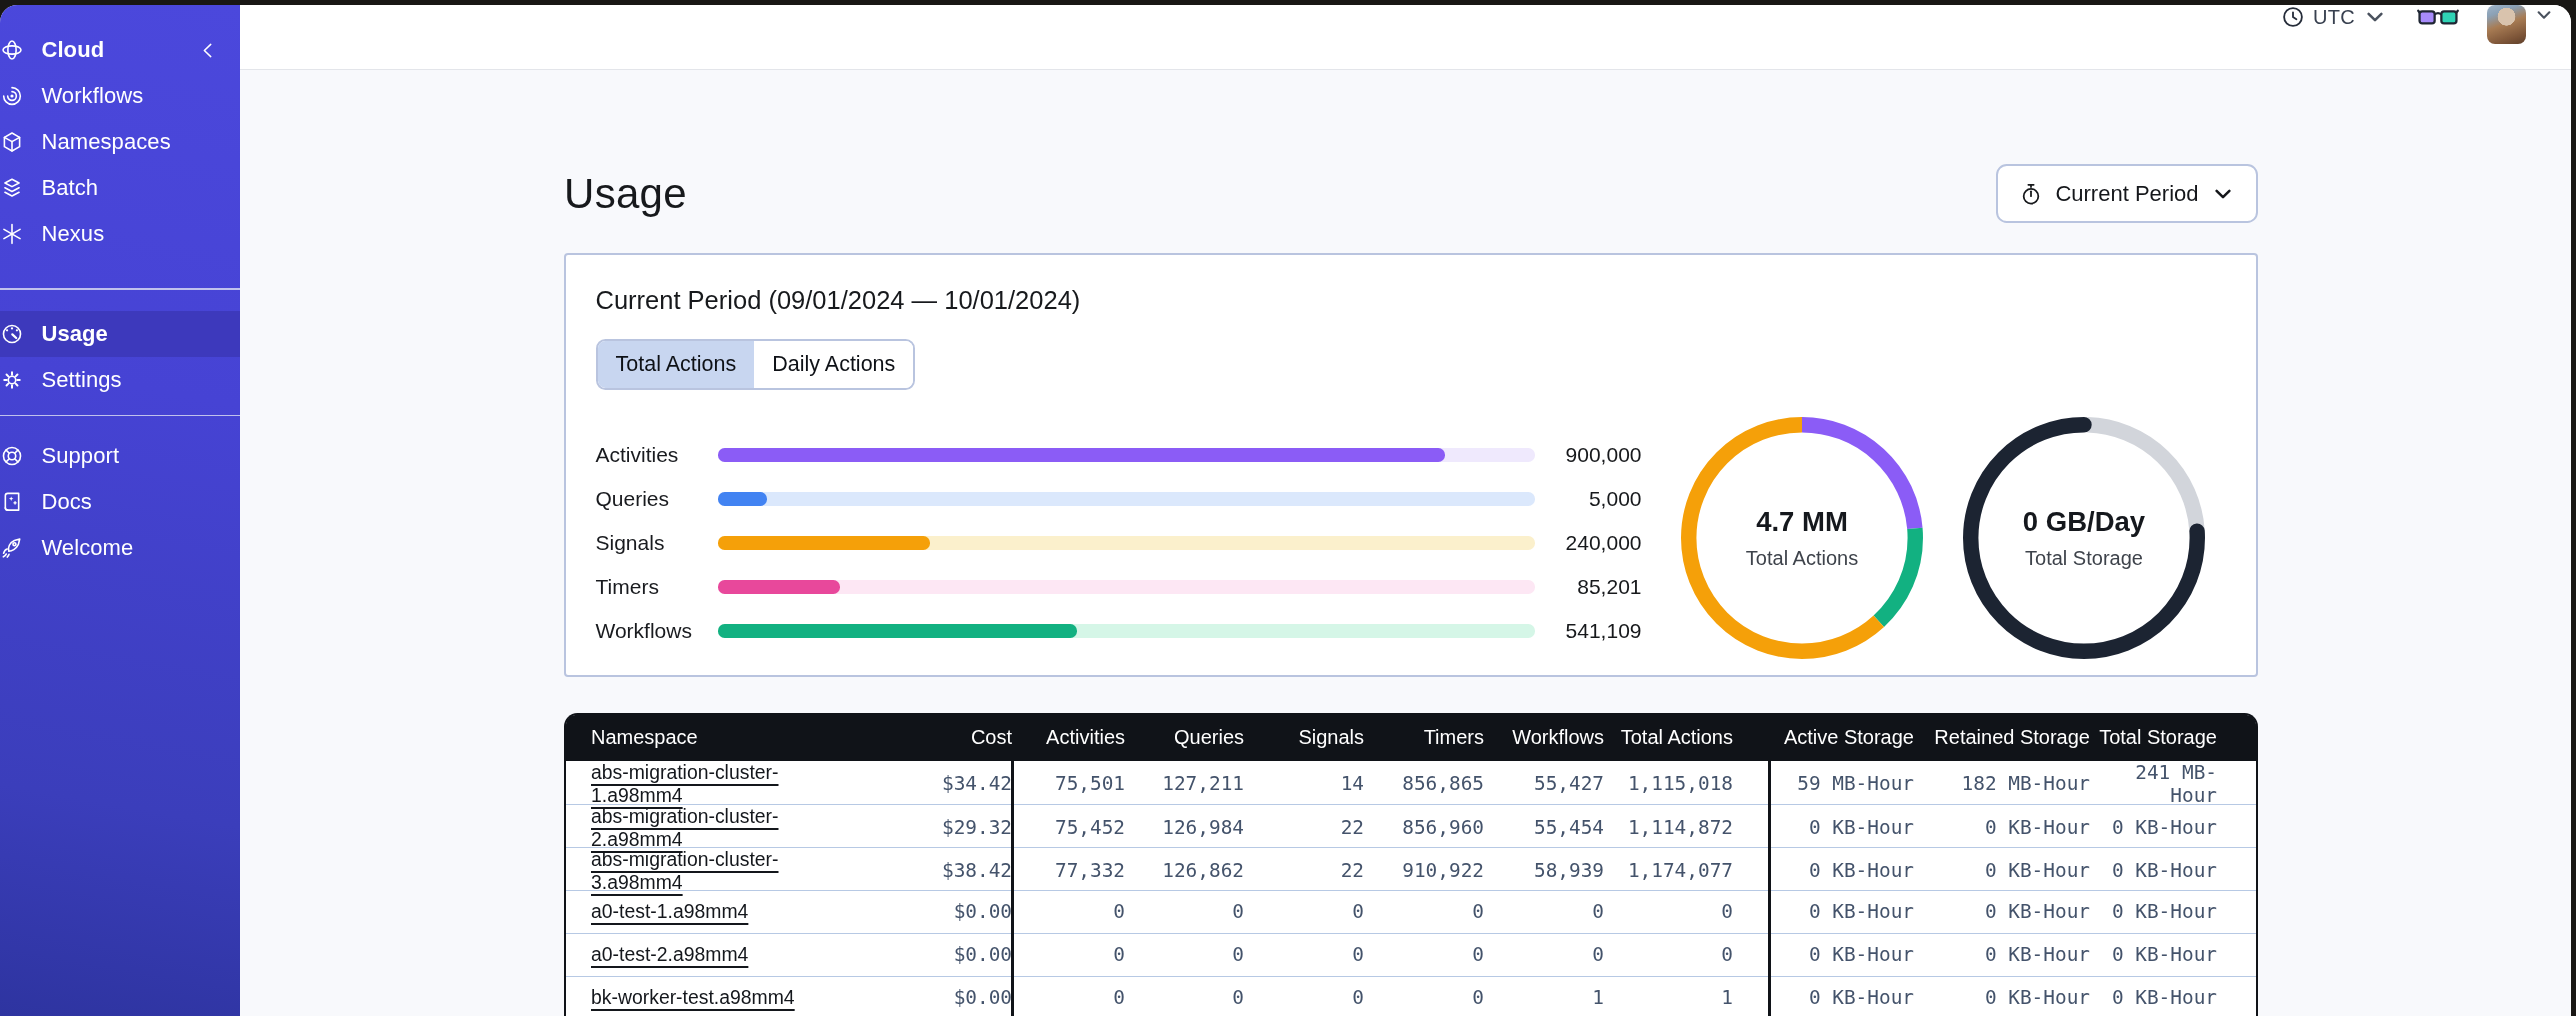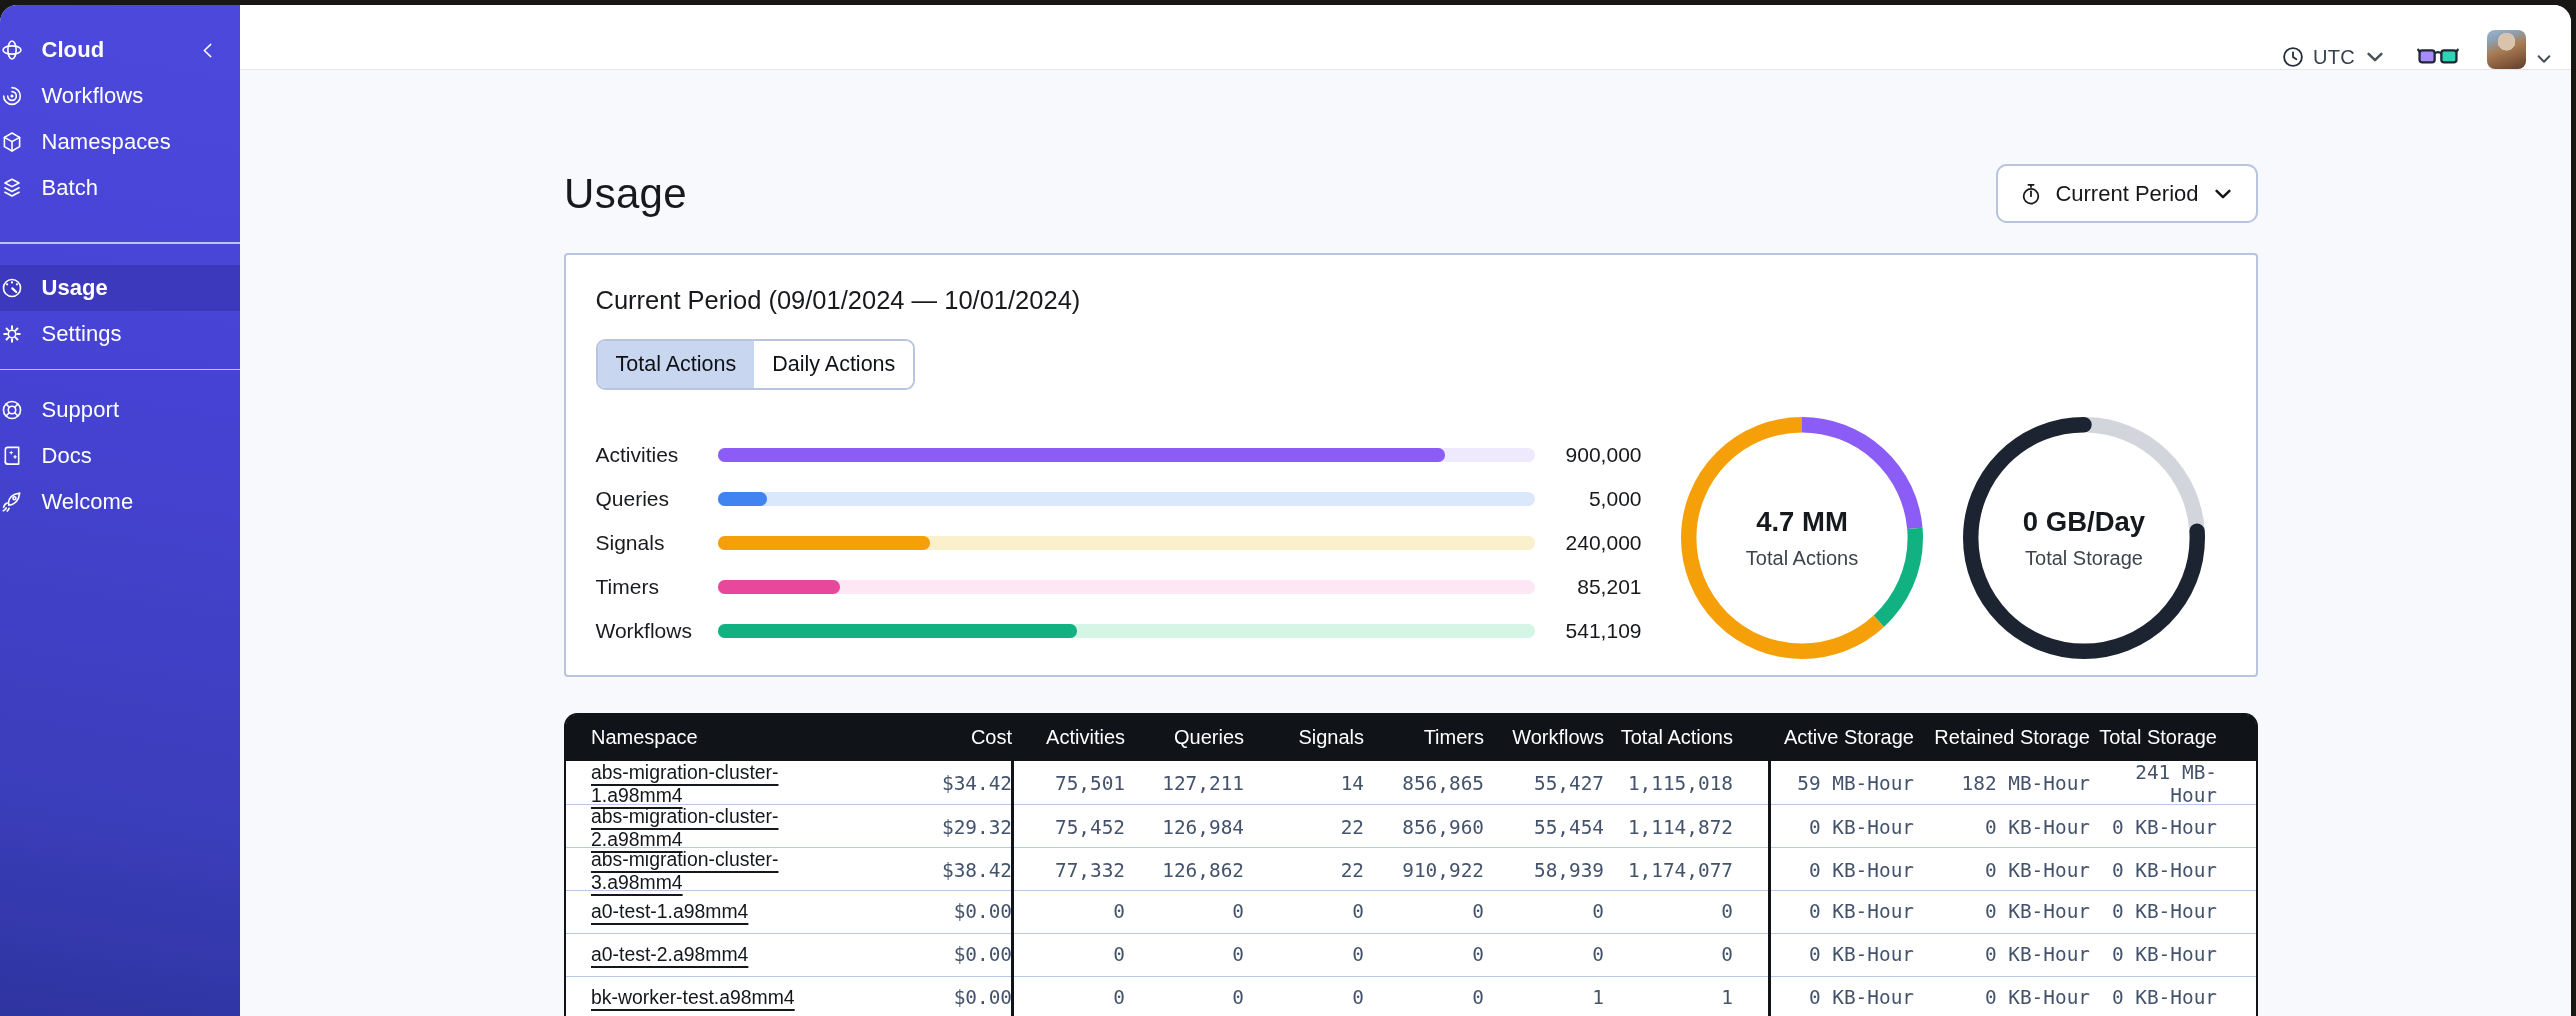--- a/index.html
+++ b/index.html
@@ -23,21 +23,21 @@
   .sdivider { height:1.3px; background:rgba(222,225,242,.8); }
   #nav-brand { padding-top:22px; }
   #divider-1 { margin-top:31px; }
   #nav-account { margin-top:21.5px; }
   #divider-2 { margin-top:11.4px; }
   #nav-footer { margin-top:17.4px; }
   .collapse { margin-left:auto; margin-right:20px; display:flex; }
 
   
   .topbar { position:absolute; left:240px; top:0; width:2331px; height:65px; background:#fff;
-            border-bottom:1.3px solid #E3E5EA; display:flex; align-items:flex-end;
+            border-bottom:1.3px solid #E3E5EA; display:flex; align-items:flex-start;
             justify-content:flex-end; padding-right:17.4px; }
   .tz { display:flex; align-items:center; gap:8px; cursor:pointer; }
   .tz-label { font-size:20px; color:#394150; font-weight:500; letter-spacing:0.3px; }
   .glasses { margin-left:29.5px; display:flex; cursor:pointer; }
   .avatar { margin-left:28px; width:39px; height:39px; border-radius:8px; cursor:pointer;
             background:
               radial-gradient(circle at 50% 30%, #d9c3ad 0 26%, rgba(0,0,0,0) 27%),
               linear-gradient(160deg,#9fb4c9 0%,#8ba1b6 22%,#a87c54 48%,#7d5538 80%,#5e3f2a 100%); }
   .av-chev { margin-left:8px; display:flex; cursor:pointer; }
 
@@ -140,20 +140,30 @@
           </div>
           <div class="side-item">
             <span class="sicon">
               <svg viewBox="0 0 36 36" fill="none" stroke="#fff" stroke-width="2.4" stroke-linecap="round" stroke-linejoin="round">
                 <path d="M18 4.8 L28.6 10.4 18 16 7.4 10.4 Z"></path>
                 <path d="M7.4 17.6 L18 23.2 28.6 17.6"></path>
                 <path d="M7.4 24.4 L18 30 28.6 24.4"></path>
               </svg>
             </span>
             <span class="slabel">Batch</span>
+          </div>
+          <div class="side-item">
+            <span class="sicon">
+              <svg viewBox="0 0 36 36" fill="none" stroke="#fff" stroke-width="2.4" stroke-linecap="round" stroke-linejoin="round">
+                <path d="M18 4 V32"></path>
+                <path d="M5.9 11 L30.1 25"></path>
+                <path d="M30.1 11 L5.9 25"></path>
+              </svg>
+            </span>
+            <span class="slabel">Nexus</span>
           </div>
         </div>
       <div class="sdivider" id="divider-1"></div>
       <div id="nav-account">
           <div class="side-item active">
             <span class="sicon">
               <svg viewBox="0 0 36 36" fill="none" stroke="#fff" stroke-width="2.4" stroke-linecap="round" stroke-linejoin="round">
                 <circle cx="18" cy="18" r="12.8"></circle>
                 <path d="M18.5 18.5 L24.3 24" stroke-width="3.4"></path>
                 <circle cx="10.6" cy="12.4" r="1.7" fill="#fff" stroke="none"></circle>

